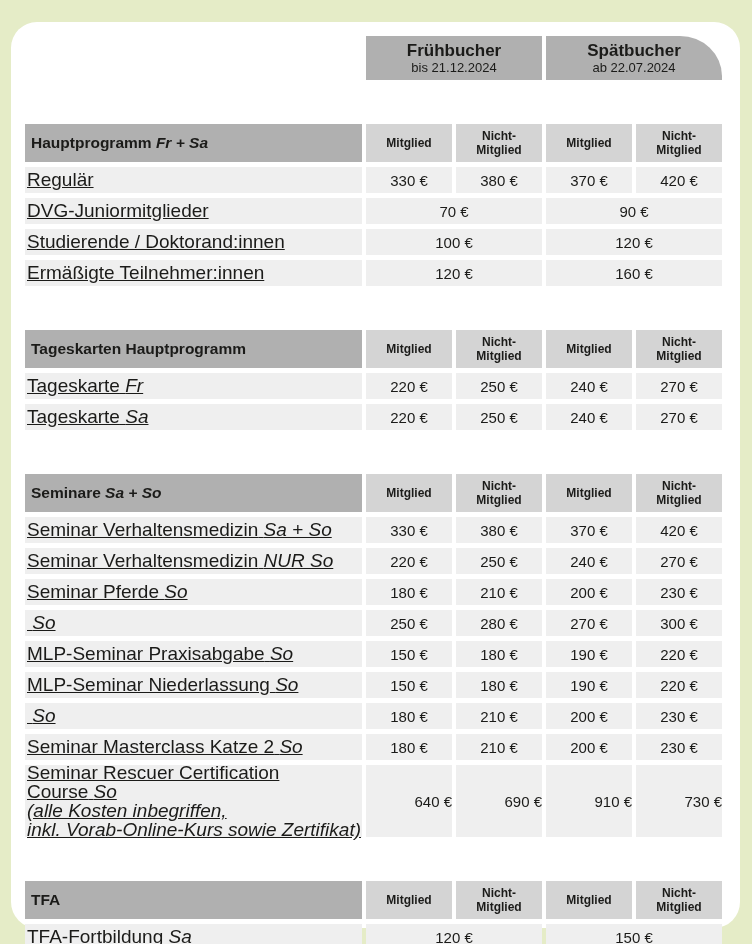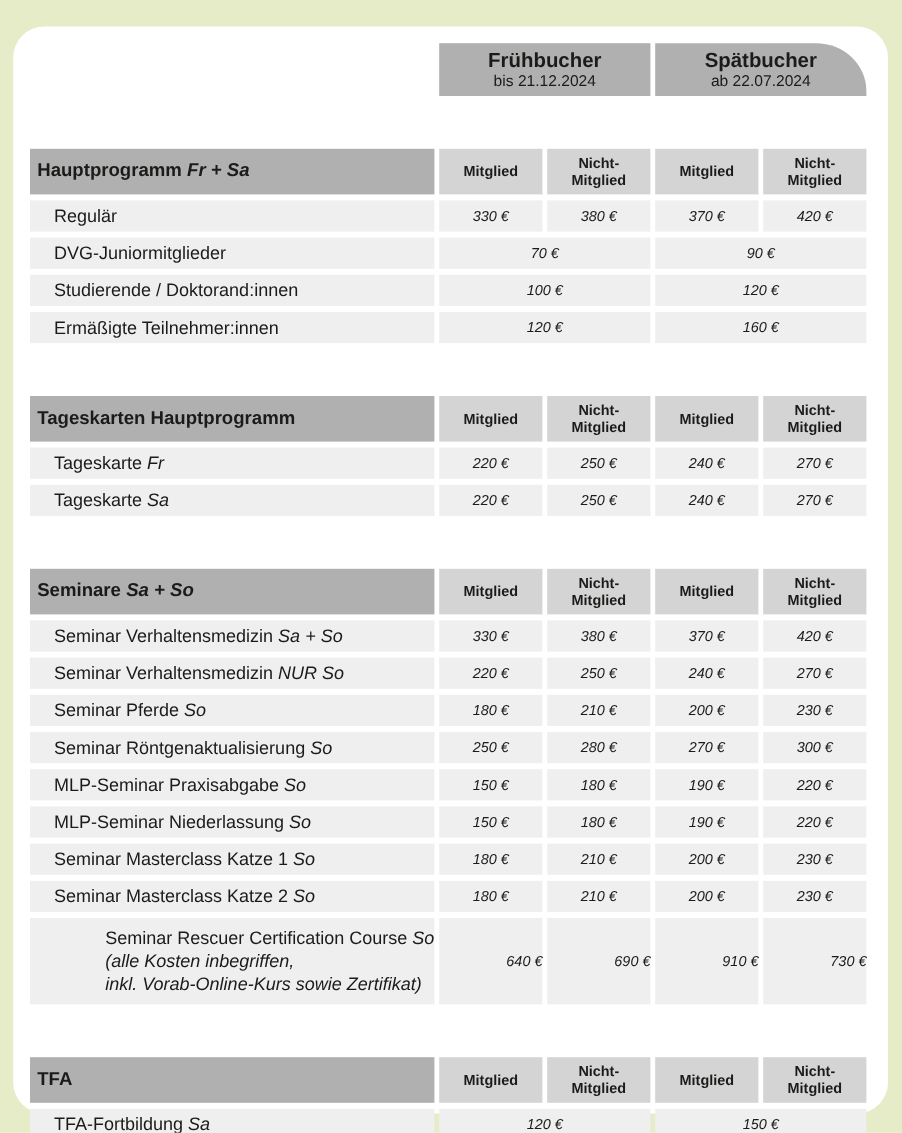--- a/index.html
+++ b/index.html
@@ -60,29 +60,29 @@
     font-weight: bold;
     font-size: 12px;
     text-align: center;
     white-space: pre-line;
     line-height: 1.2;
   }
   .lbl {
     background: #efefef;
     height: 26px;
     justify-content: flex-start;
-    padding-left: 20px;
-    font-size: 15px;
+    padding-left: 2px;
+    font-size: 19px;
     white-space: nowrap;
+    text-decoration: underline;
   }
   .price {
     background: #efefef;
     height: 26px;
-    font-size: 12px;
-    font-style: italic;
+    font-size: 15px;
   }
   .span2 { grid-column: span 2; }
   .tall { height: 72px; white-space: normal; line-height: 19px; justify-content: flex-end; }
   i { font-style: italic; }
   .note { font-style: italic; }
   .round-bl { border-bottom-left-radius: 40px 24px; flex-direction: column; }
   .round-br { border-bottom-right-radius: 40px 24px; }
 </style>
 </head>
 <body>
@@ -198,42 +198,42 @@
         <div class="cell price">270 €</div>
       </div>
       <div class="row">
         <div class="cell lbl"><span>Seminar Pferde</span>&nbsp;<i>So</i></div>
         <div class="cell price">180 €</div>
         <div class="cell price">210 €</div>
         <div class="cell price">200 €</div>
         <div class="cell price">230 €</div>
       </div>
       <div class="row">
-        <div class="cell lbl"><span>Seminar Röntgenaktualisierung</span>&nbsp;<i>So</i></div>
+        <div class="cell lbl">&nbsp;<i>So</i></div>
         <div class="cell price">250 €</div>
         <div class="cell price">280 €</div>
         <div class="cell price">270 €</div>
         <div class="cell price">300 €</div>
       </div>
       <div class="row">
         <div class="cell lbl"><span>MLP-Seminar Praxisabgabe</span>&nbsp;<i>So</i></div>
         <div class="cell price">150 €</div>
         <div class="cell price">180 €</div>
         <div class="cell price">190 €</div>
         <div class="cell price">220 €</div>
       </div>
       <div class="row">
         <div class="cell lbl"><span>MLP-Seminar Niederlassung</span>&nbsp;<i>So</i></div>
         <div class="cell price">150 €</div>
         <div class="cell price">180 €</div>
         <div class="cell price">190 €</div>
         <div class="cell price">220 €</div>
       </div>
       <div class="row">
-        <div class="cell lbl"><span>Seminar Masterclass Katze 1</span>&nbsp;<i>So</i></div>
+        <div class="cell lbl">&nbsp;<i>So</i></div>
         <div class="cell price">180 €</div>
         <div class="cell price">210 €</div>
         <div class="cell price">200 €</div>
         <div class="cell price">230 €</div>
       </div>
       <div class="row">
         <div class="cell lbl"><span>Seminar Masterclass Katze 2</span>&nbsp;<i>So</i></div>
         <div class="cell price">180 €</div>
         <div class="cell price">210 €</div>
         <div class="cell price">200 €</div>

